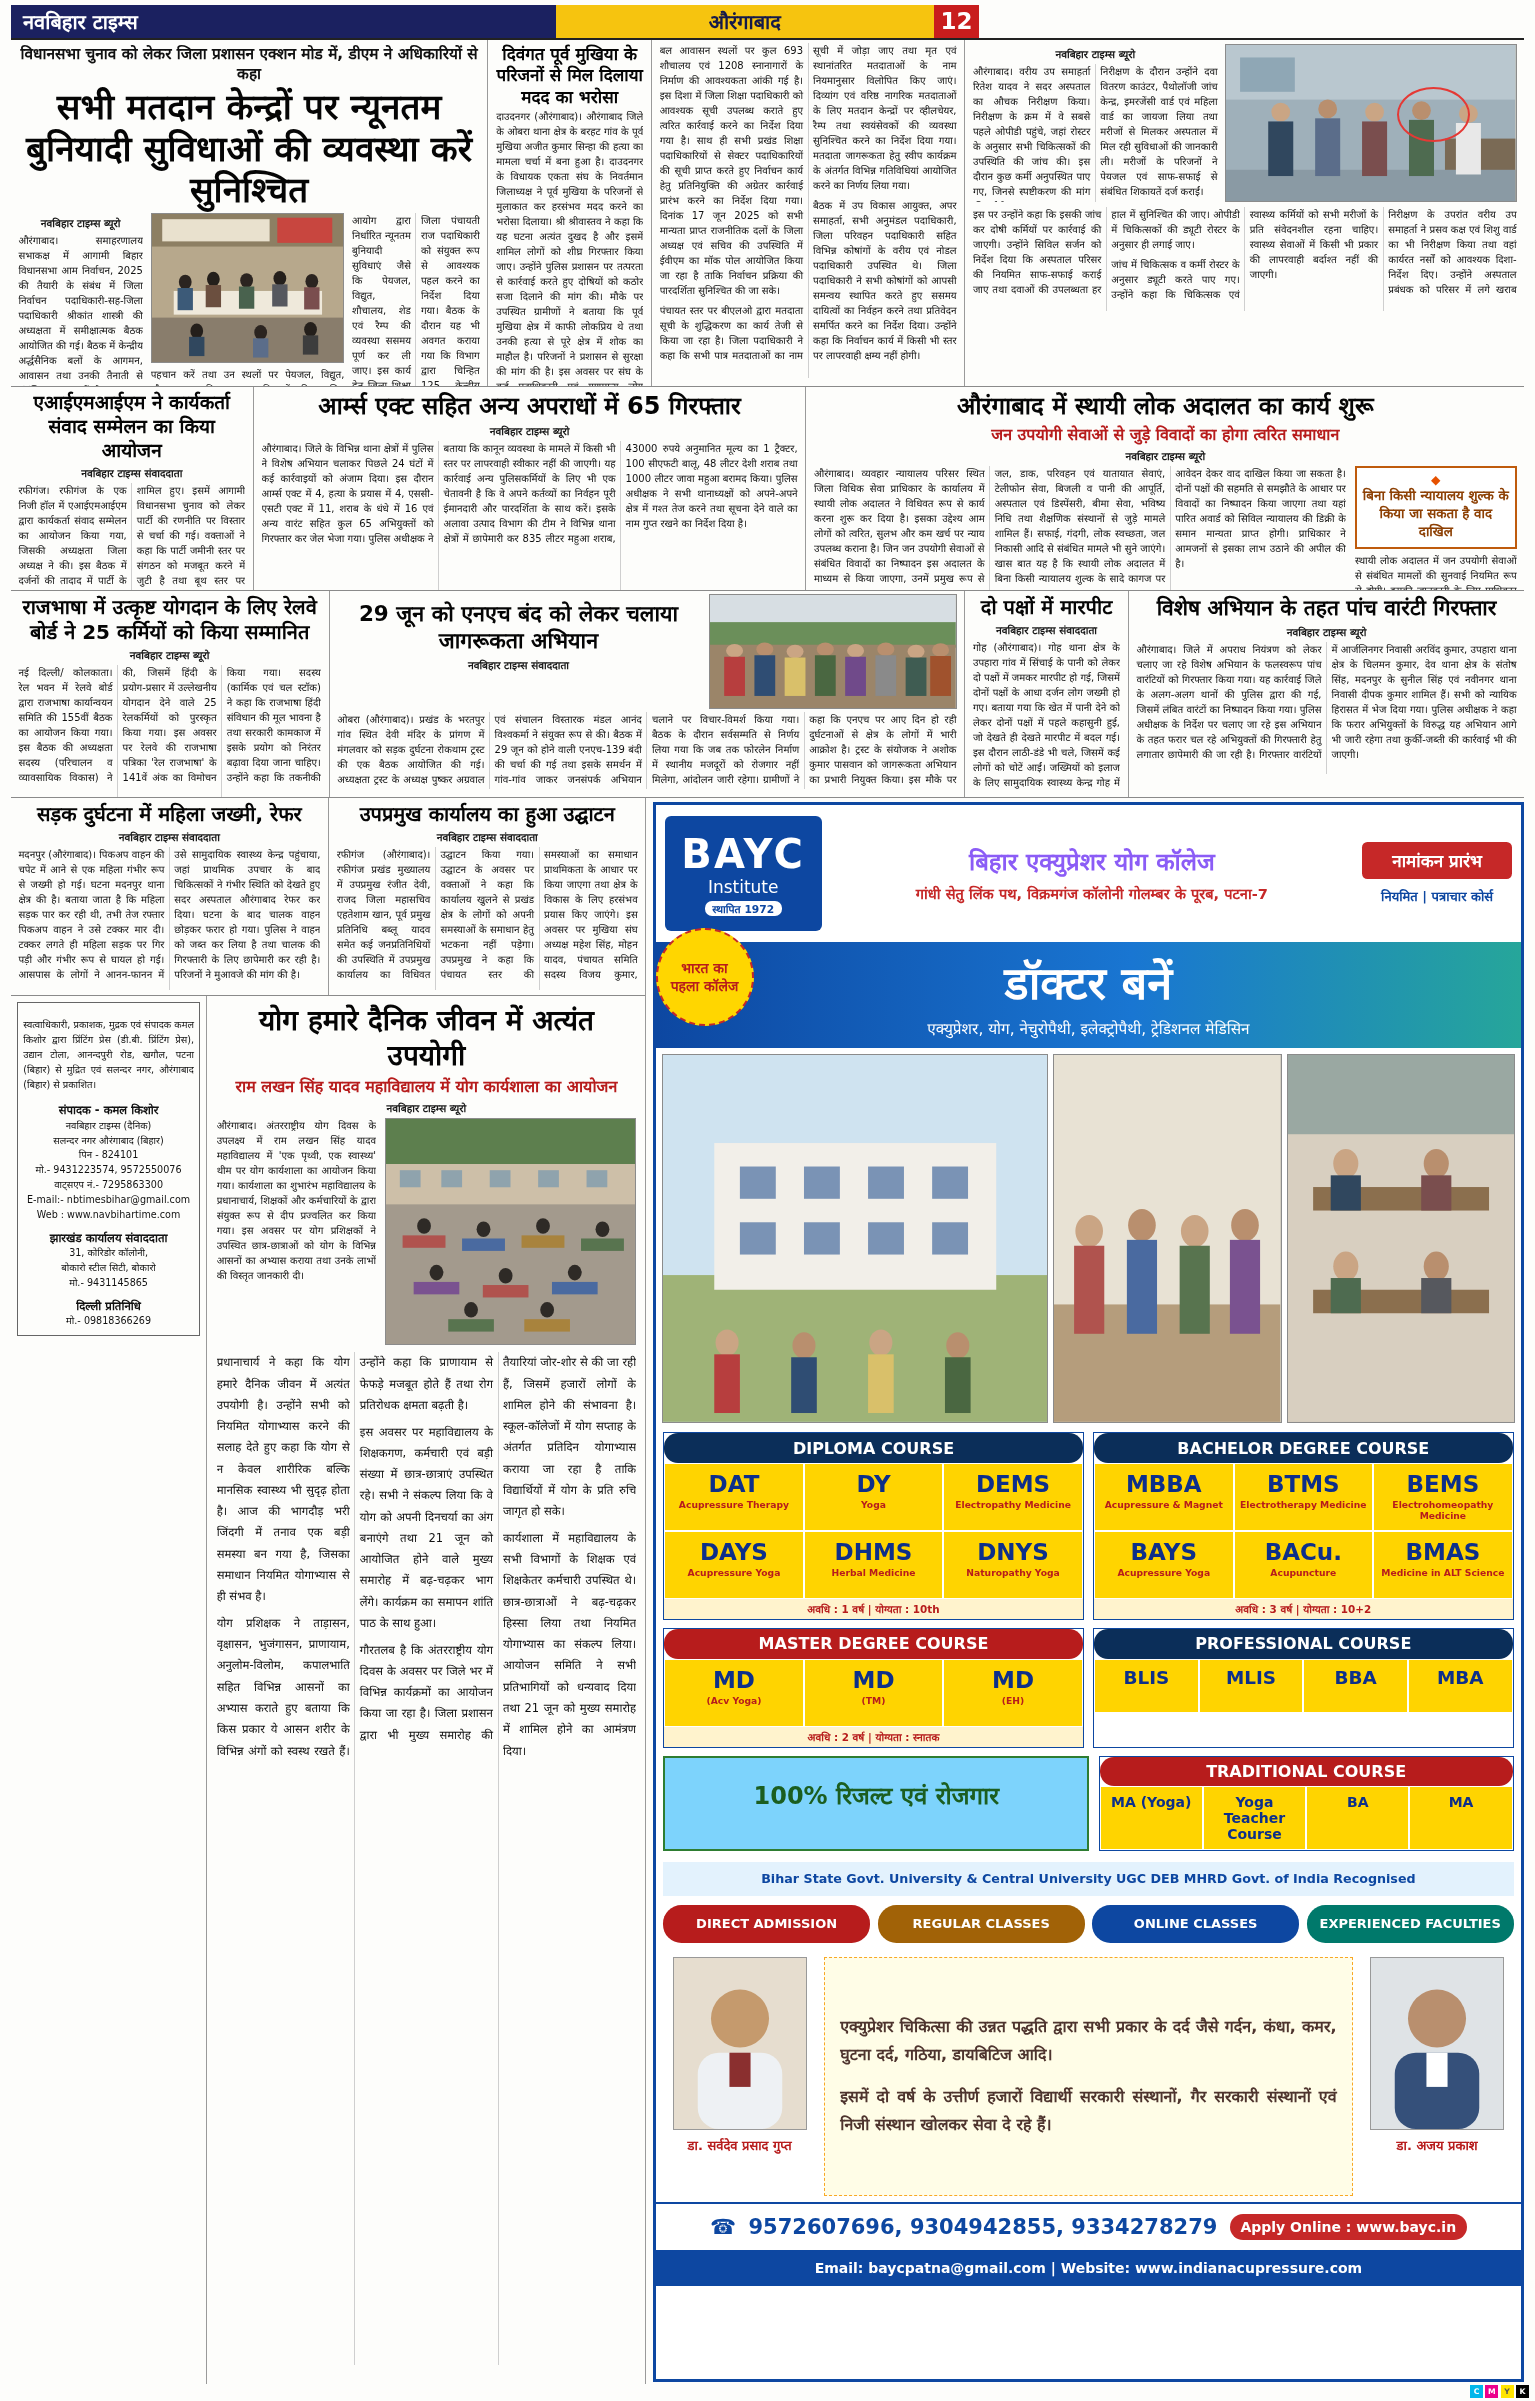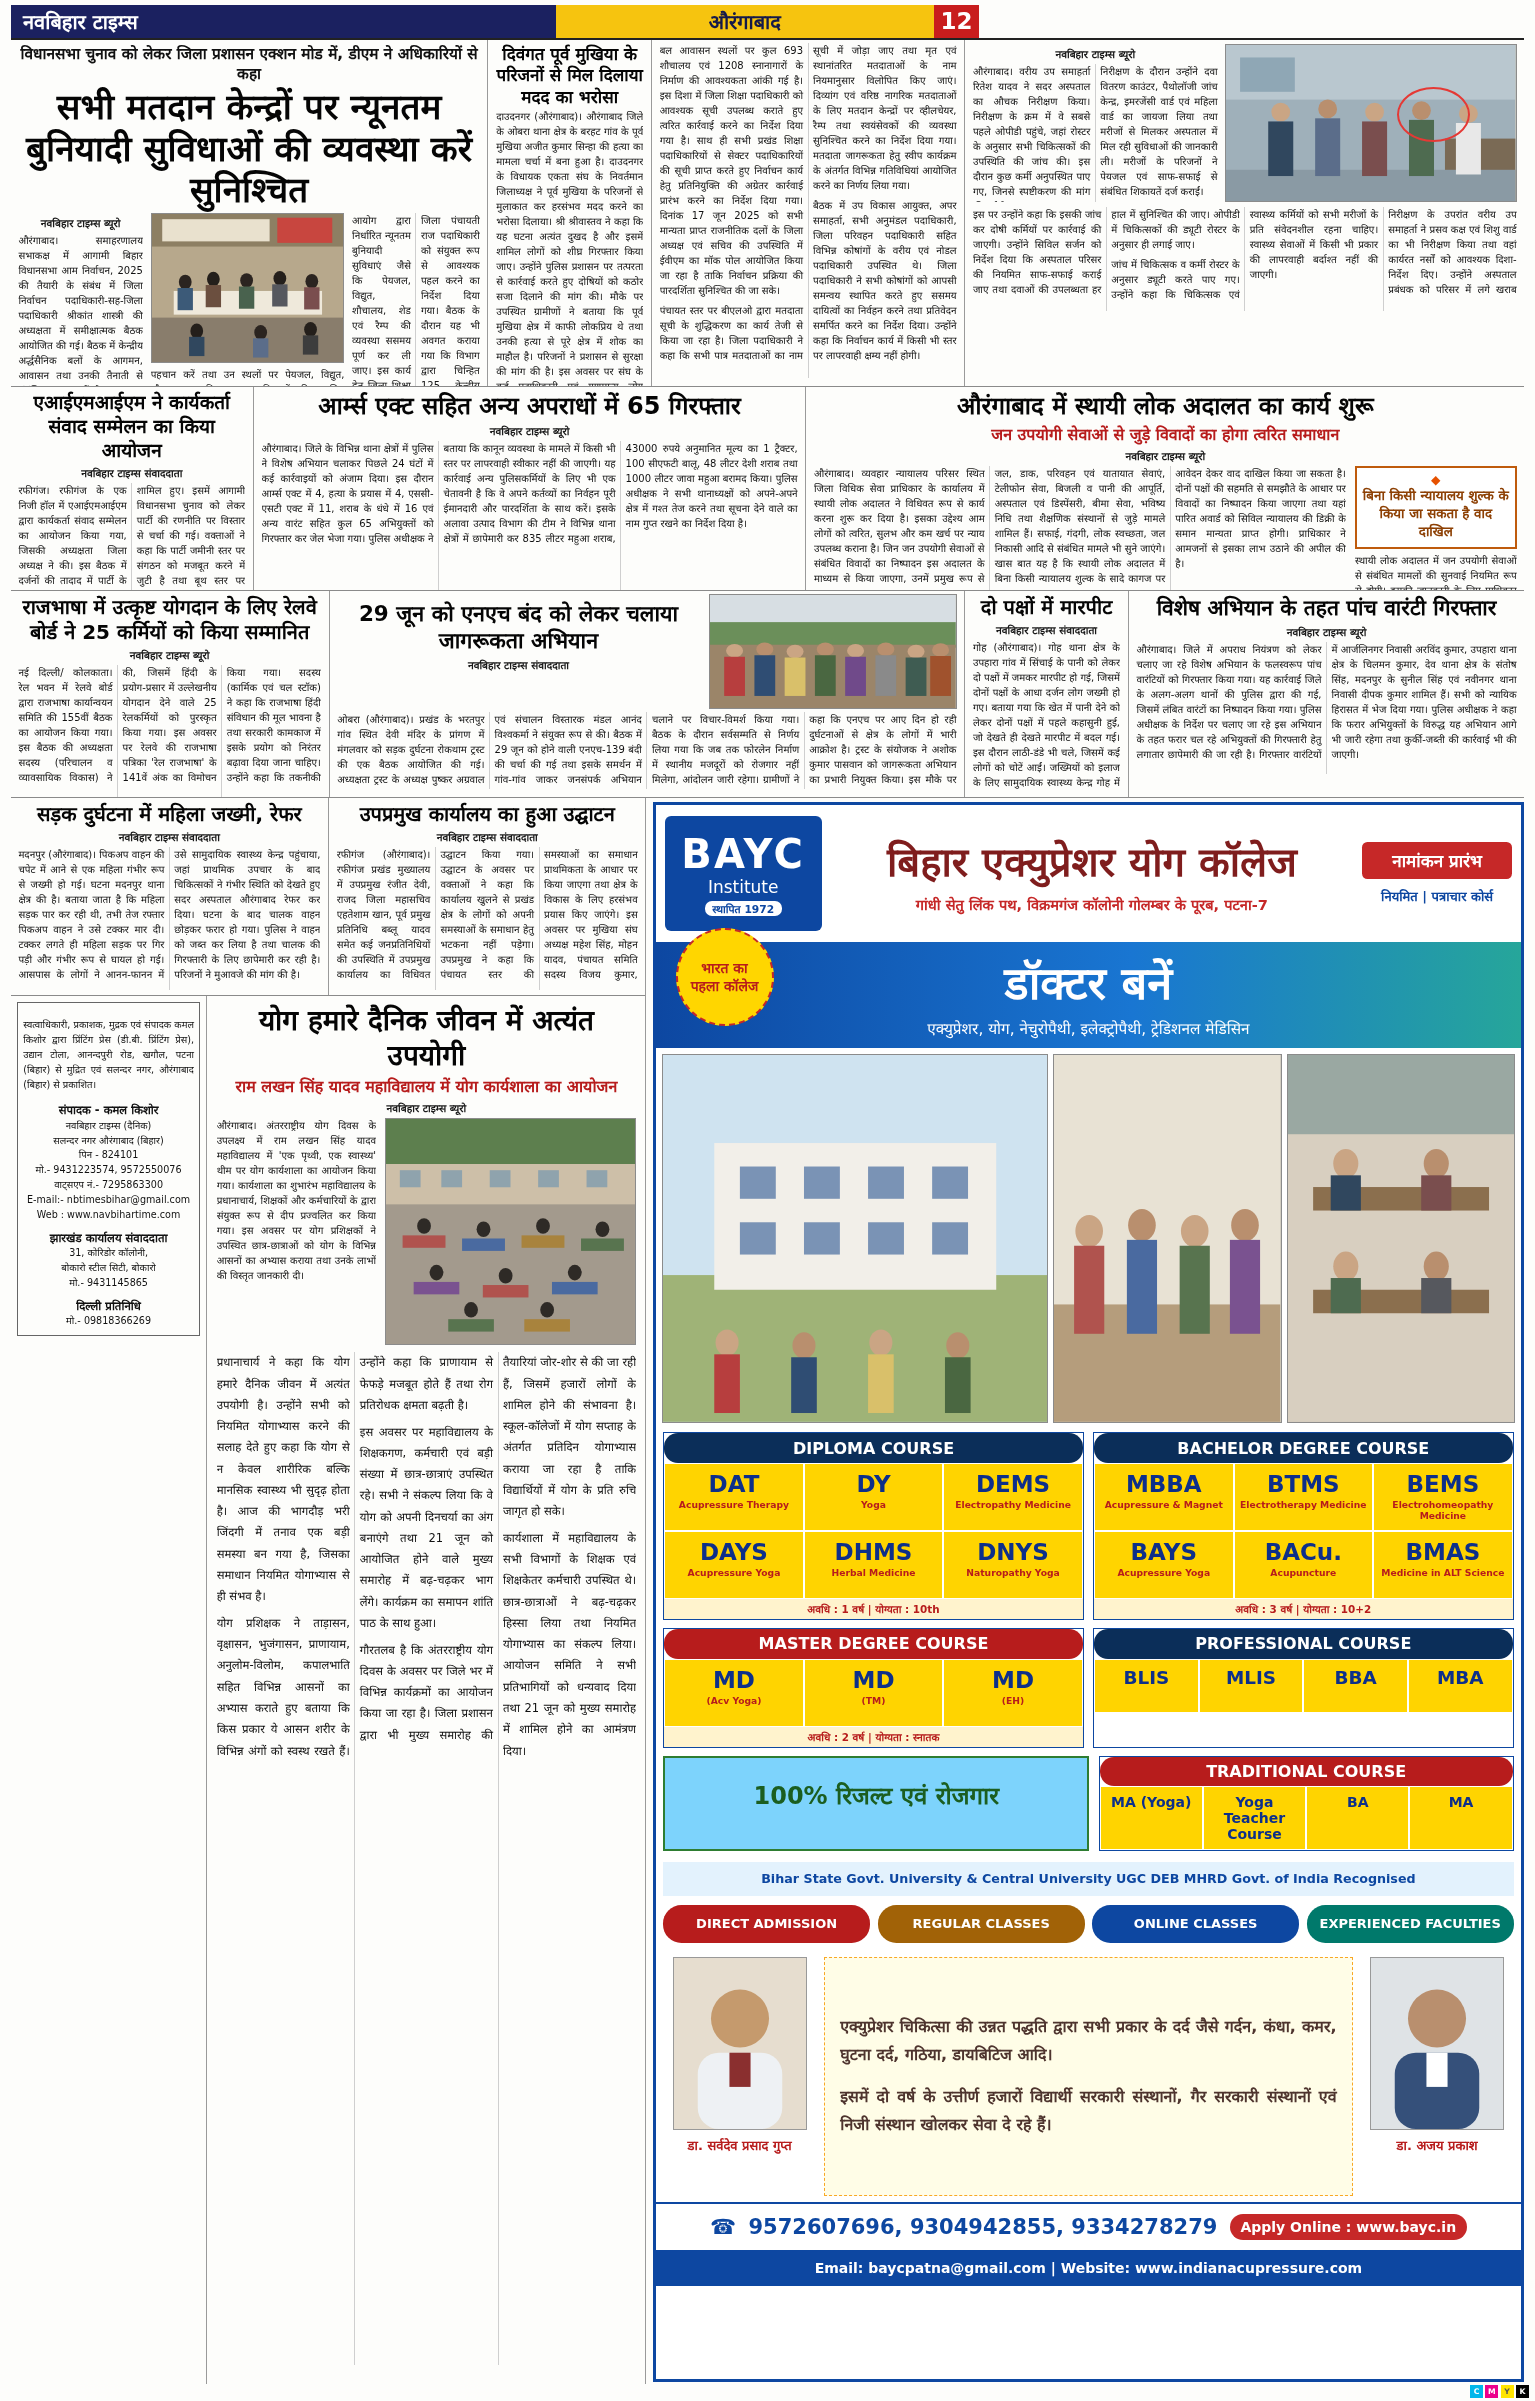--- a/index.html
+++ b/index.html
@@ -125,29 +125,29 @@
   .yoga-cols .bt { font-size: 11.5px; line-height: 1.85; }
 
   
   .ad { flex: 1; border: 3.1px solid #0d47a1; margin: 4.6px 0 1.5px 6.1px; background: #fff; position: relative; overflow: hidden; }
   .ad-header { display: flex; gap: 9.2px; padding: 7.7px 9.2px; height: 137px; align-items: center; }
   .ad-logo { flex: 0 0 157px; height: 115px; background: #0d47a1; color: #fff; display: flex; flex-direction: column; align-items: center; justify-content: center; border-radius: 6.1px; }
   .ad-logo .big { font-size: 40px; font-weight: bold; letter-spacing: 2.3px; }
   .ad-logo .mid { font-size: 17px; }
   .ad-logo .est { font-size: 10.7px; background: #fff; color: #0d47a1; padding: 0.8px 7.7px; border-radius: 7px; margin-top: 3.8px; font-weight: bold; }
   .ad-title { flex: 1; text-align: center; }
-  .ad-title .name { font-size: 40px; font-weight: bold; color: #7f1d1d; }
+  .ad-title .name { font-size: 24px; font-weight: bold; color: #8b5cf6; }
   .ad-title .addr { font-size: 14.6px; color: #c62828; font-weight: bold; margin-top: 6.1px; }
   .ad-enroll { flex: 0 0 150px; text-align: center; }
   .ad-enroll .chip { background: #c62828; color: #fff; font-weight: bold; font-size: 17px; padding: 7px 7.7px; border-radius: 5.4px; }
   .ad-enroll .mode { margin-top: 7.7px; color: #0d47a1; font-weight: bold; font-size: 13px; }
   .ad-banner { height: 106px; background: linear-gradient(90deg, #0d47a1, #1976d2 55%, #26a69a); color: #fff; display: flex; flex-direction: column; align-items: center; justify-content: center; }
   .ad-banner .big { font-size: 45px; font-weight: bold; }
   .ad-banner .sub { font-size: 15.4px; margin-top: 5.4px; }
-  .ad-badge { position: absolute; left: 20px; top: 123px; width: 98px; height: 98px; border-radius: 50%; background: #ffd600; border: 2.3px dashed #c62828; display: flex; align-items: center; justify-content: center; text-align: center; color: #b71c1c; font-weight: bold; font-size: 14px; padding: 7.7px; z-index: 3; line-height: 1.3; }
+  .ad-badge { position: absolute; left: 0; top: 123px; width: 98px; height: 98px; border-radius: 50%; background: #ffd600; border: 2.3px dashed #c62828; display: flex; align-items: center; justify-content: center; text-align: center; color: #b71c1c; font-weight: bold; font-size: 14px; padding: 7.7px; z-index: 3; line-height: 1.3; }
   .ad-photos { display: flex; gap: 5.4px; height: 381px; padding: 6.1px; }
   .ad-photo { flex: 1; }
   .ad-photo-big { flex: 1.7; }
   .ad-courses { padding: 3.1px 7.7px; }
   .crs-row { display: flex; gap: 9.2px; margin-bottom: 7.7px; }
   .crs { flex: 1; border: 1.5px solid #0d47a1; background: #fff; }
   .crs-title { background: #0b2e59; color: #fff; font-weight: bold; text-align: center; font-size: 16px; padding: 5.4px 3.1px; border-radius: 14px; }
   .crs-title.red { background: #b71c1c; }
   .crs-grid { display: flex; flex-wrap: wrap; }
   .crs-cell { flex: 1 1 33.33%; background: #ffd400; border: 1.2px solid #fff; text-align: center; padding: 7px 3.1px; min-height: 68px; }

